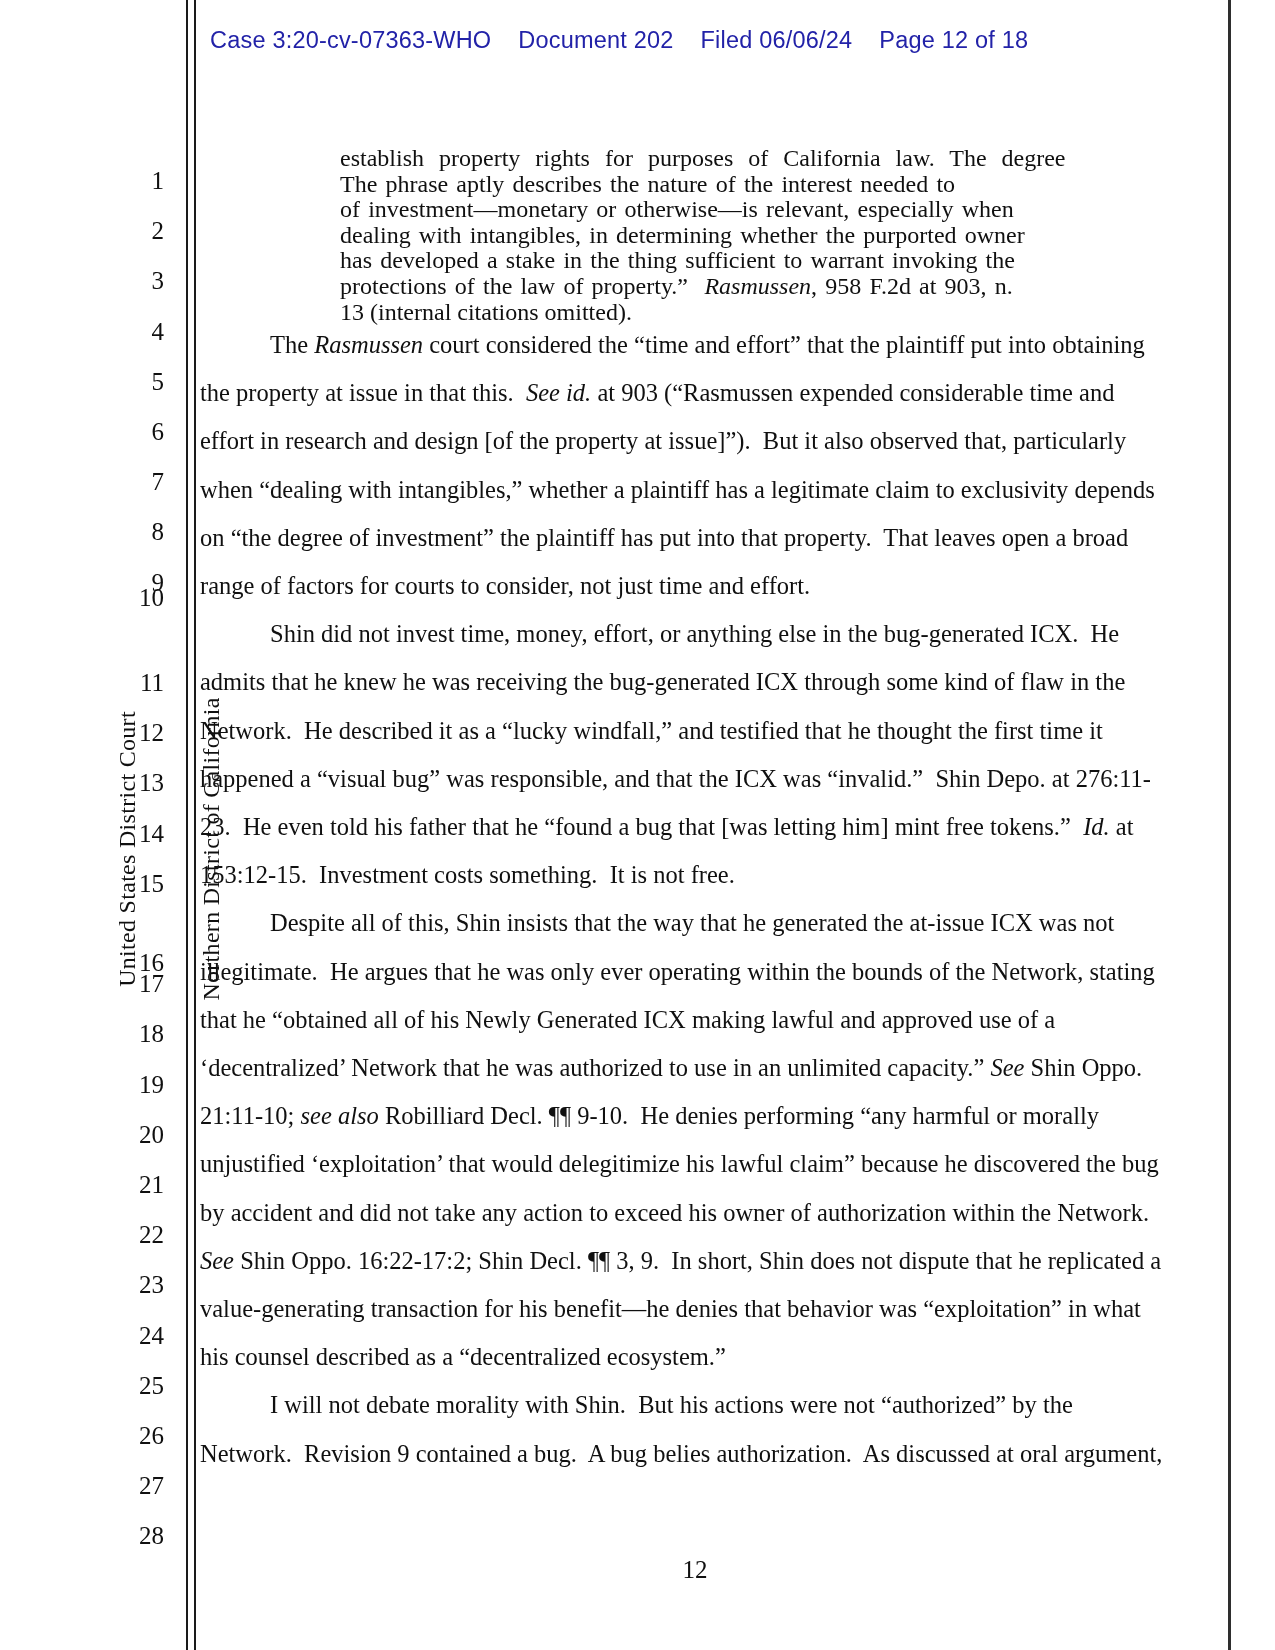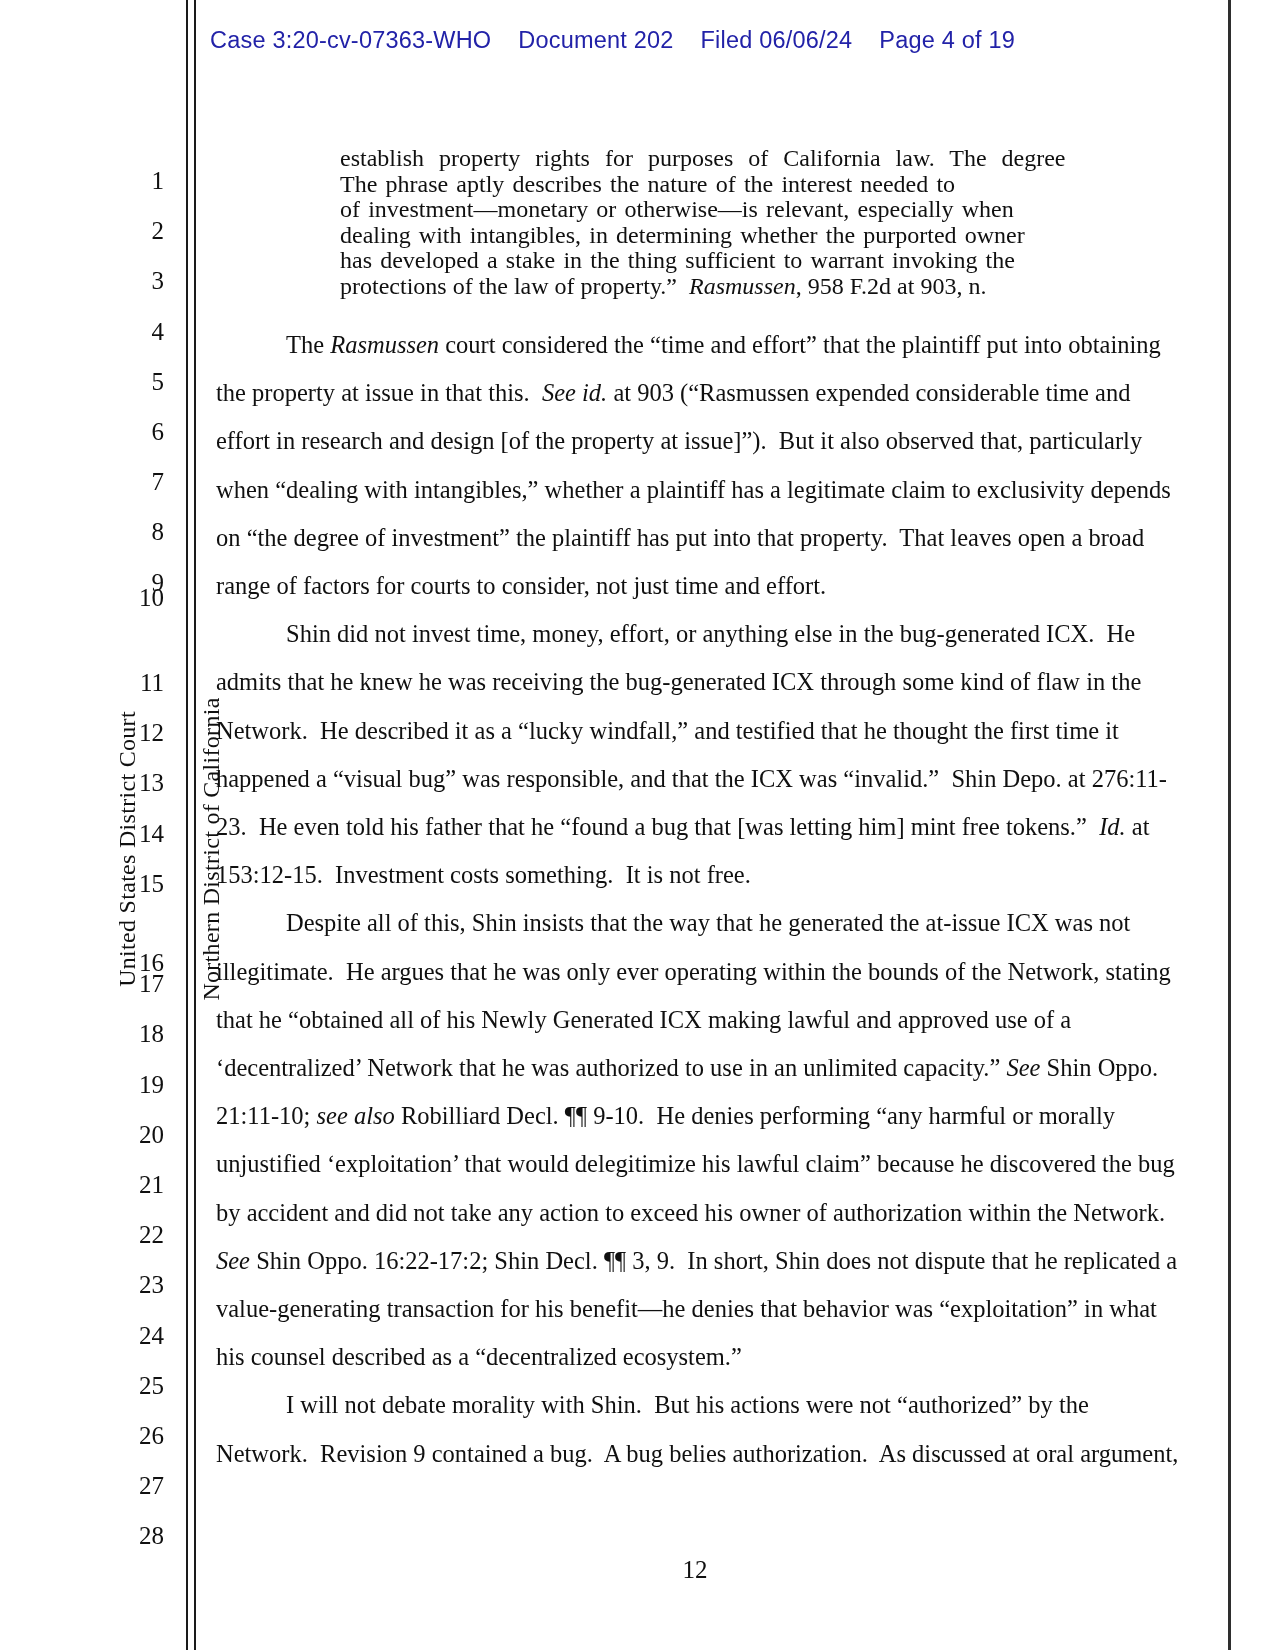--- a/index.html
+++ b/index.html
@@ -54,21 +54,21 @@
     font-size:24px;
   }
   .bq .line{line-height:25.6px;word-spacing:2.2px;}
   .bq .line:first-child{word-spacing:9px;}
   .bq .line:last-child{word-spacing:normal;}
   
   .body-block{
     position:absolute;left:200px;top:321px;width:990px;
     font-size:24.5px;
   }
-  .body-block .line{line-height:48.2px;margin-left:16px;}
+  .body-block .line{line-height:48.2px;}
   .para .line:first-child{text-indent:70px;}
   .line{white-space:pre;}
   .it{font-style:italic;}
   
   .page-num{
     position:absolute;left:200px;top:1556px;width:990px;
     text-align:center;font-size:25px;line-height:28px;
   }
 </style>
 </head>
@@ -108,29 +108,30 @@
     </div>
 
   <div class="court-vertical">
     <div>United States District Court</div>
     <div>Northern District of California</div>
   </div>
 
   <div class="left-double-rule"></div>
   <div class="right-rule"></div>
 
-  <div class="stamp-header" style="color: rgb(34, 34, 168);"><span>Case 3:20-cv-07363-WHO</span><span>Document 202</span><span>Filed 06/06/24</span><span>Page 4 of 19</span></div>
+  <div class="stamp-header" style="color: rgb(34, 34, 168);"><span>Case 3:20-cv-07363-WHO</span><span>Document 202</span><span>Filed 06/06/24</span><span>Page 12 of 18</span></div>
 
   <div class="bq">
       <div class="line"><span>establish property rights for purposes of California law. The degree</span></div>
       <div class="line"><span>The phrase aptly describes the nature of the interest needed to</span></div>
       <div class="line"><span>of investment—monetary or otherwise—is relevant, especially when</span></div>
       <div class="line"><span>dealing with intangibles, in determining whether the purported owner</span></div>
       <div class="line"><span>has developed a stake in the thing sufficient to warrant invoking the</span></div>
       <div class="line"><span>protections of the law of property.”  </span><span class="it">Rasmussen</span><span>, 958 F.2d at 903, n.</span></div>
+      <div class="line"><span>13 (internal citations omitted).</span></div>
     </div>
 
   <div class="body-block">
       <div class="para">
         <div class="line"><span>The </span><span class="it">Rasmussen</span><span> court considered the “time and effort” that the plaintiff put into obtaining</span></div>
         <div class="line"><span>the property at issue in that this.  </span><span class="it">See id.</span><span> at 903 (“Rasmussen expended considerable time and</span></div>
         <div class="line"><span>effort in research and design [of the property at issue]”).  But it also observed that, particularly</span></div>
         <div class="line"><span>when “dealing with intangibles,” whether a plaintiff has a legitimate claim to exclusivity depends</span></div>
         <div class="line"><span>on “the degree of investment” the plaintiff has put into that property.  That leaves open a broad</span></div>
         <div class="line"><span>range of factors for courts to consider, not just time and effort.</span></div>

